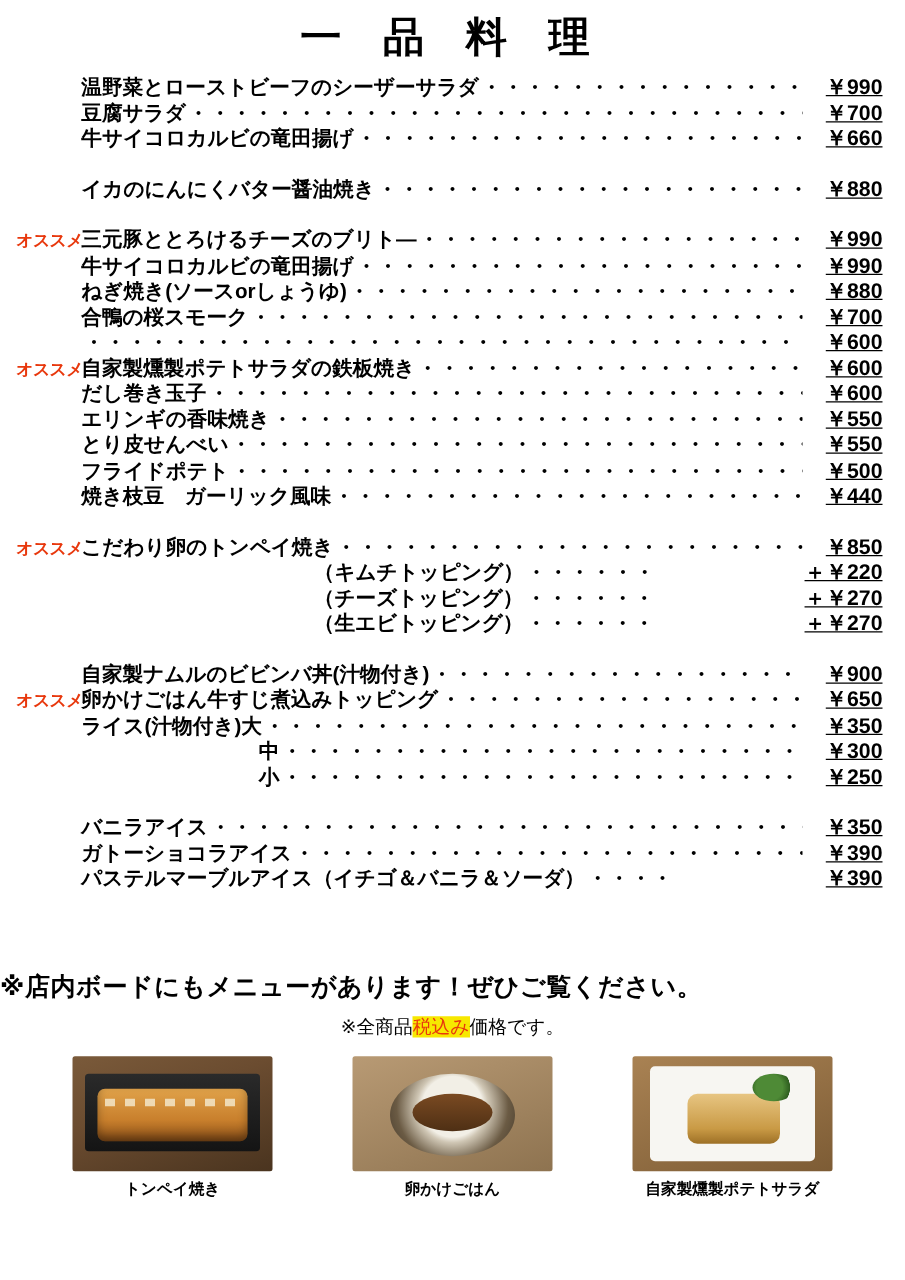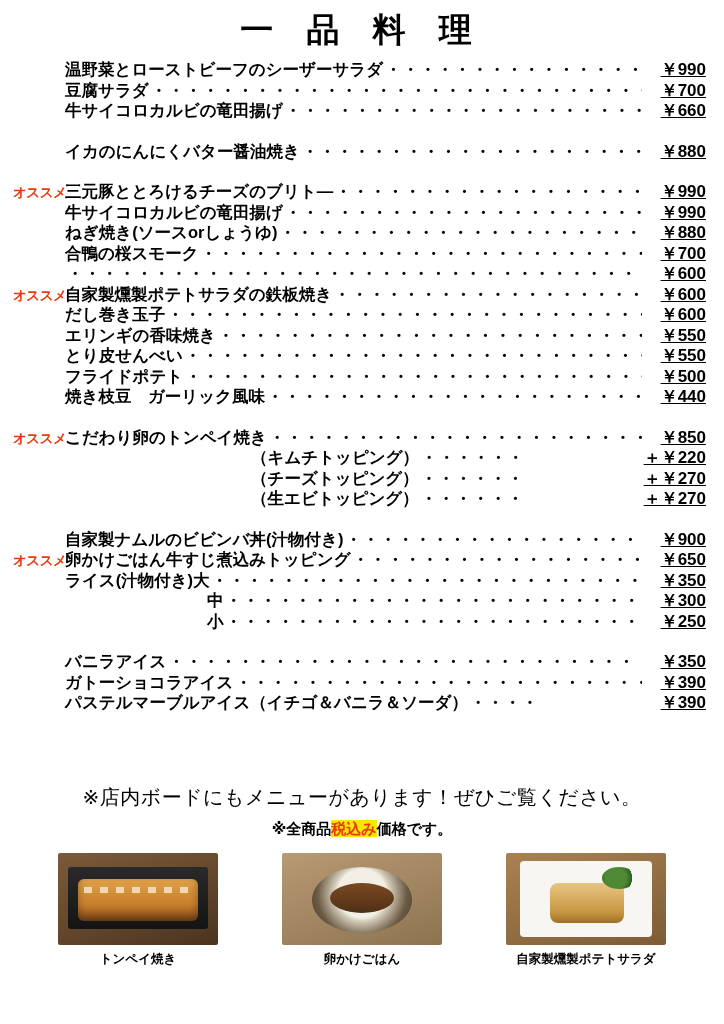--- a/index.html
+++ b/index.html
@@ -75,30 +75,29 @@
     text-align: right;
     min-width: 64px;
     font-size: 17px;
     font-weight: bold;
     text-decoration: underline;
   }
   .gap {
     height: 20px;
   }
   .note-main {
-    text-align: center;
     font-size: 20px;
-    font-weight: normal;
-    margin-top: 8px;
+    font-weight: bold;
+    margin-top: 0;
     letter-spacing: 0.5px;
   }
   .note-sub {
     text-align: center;
     font-size: 15px;
-    font-weight: bold;
+    font-weight: normal;
     margin-top: 9px;
   }
   .hl {
     background: #f7e800;
     color: #e8380d;
   }
   .photos {
     display: flex;
     justify-content: center;
     gap: 64px;

